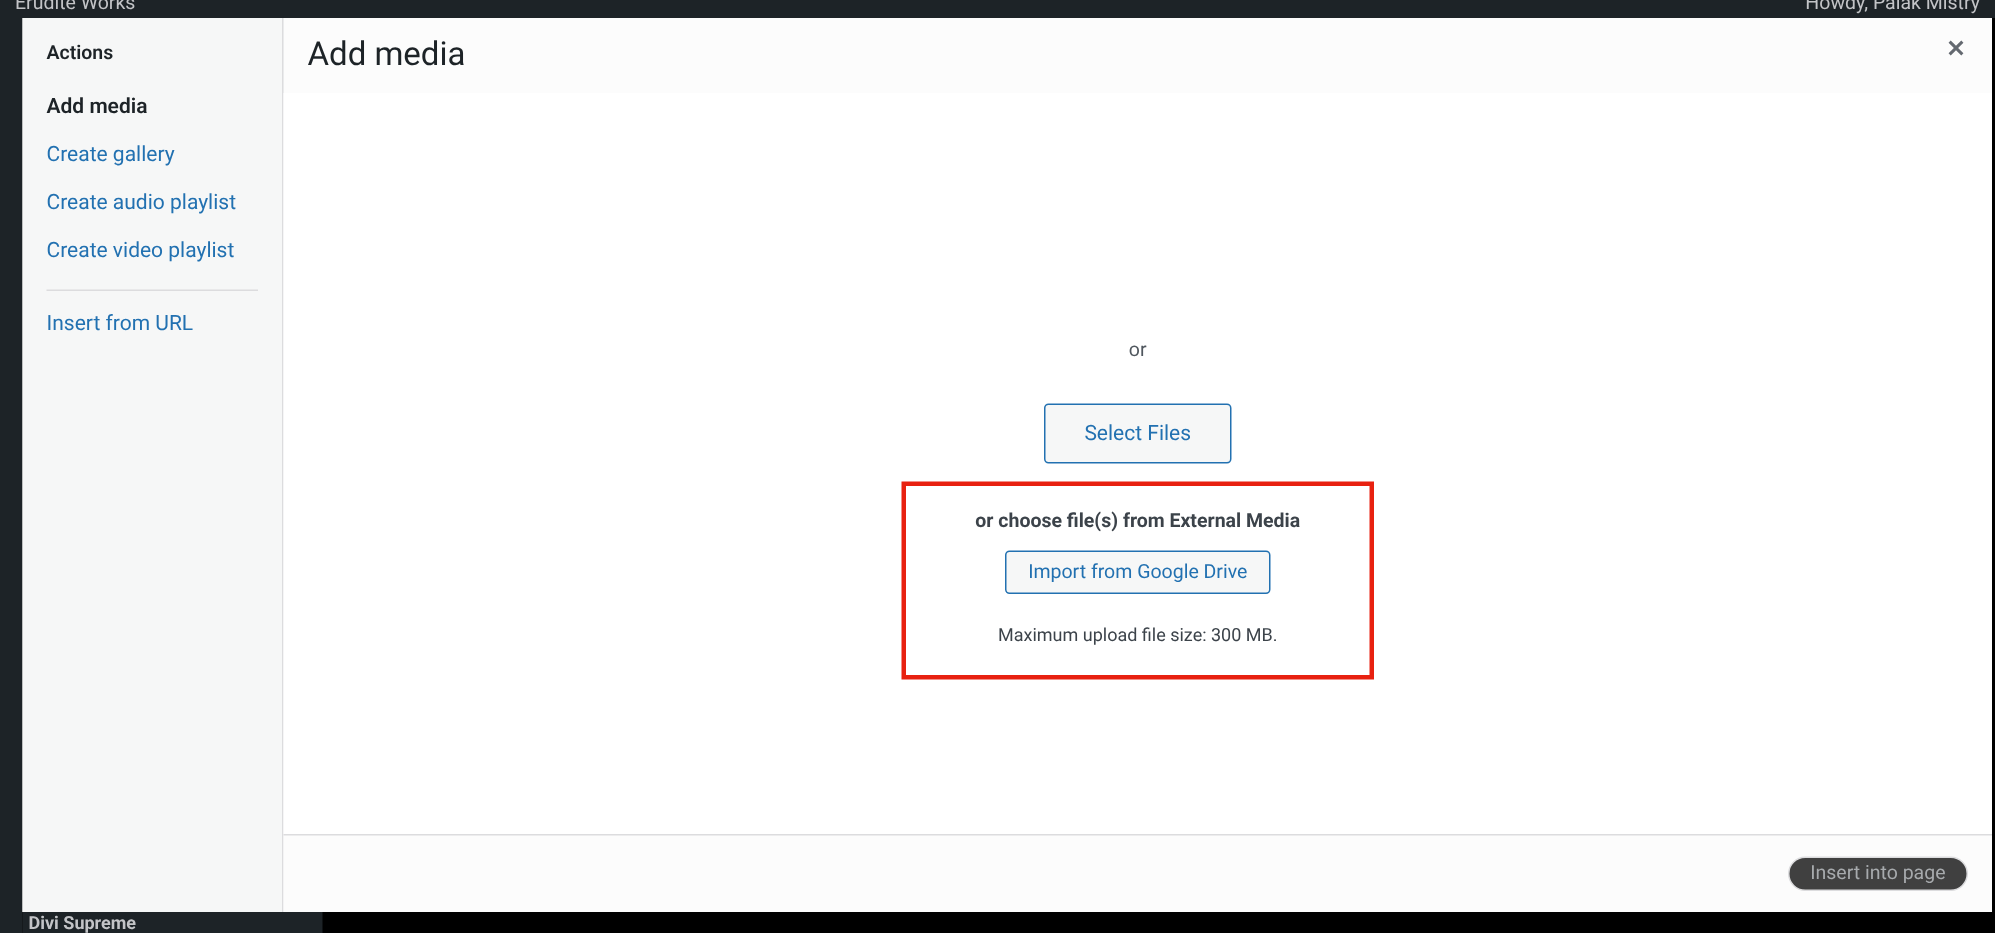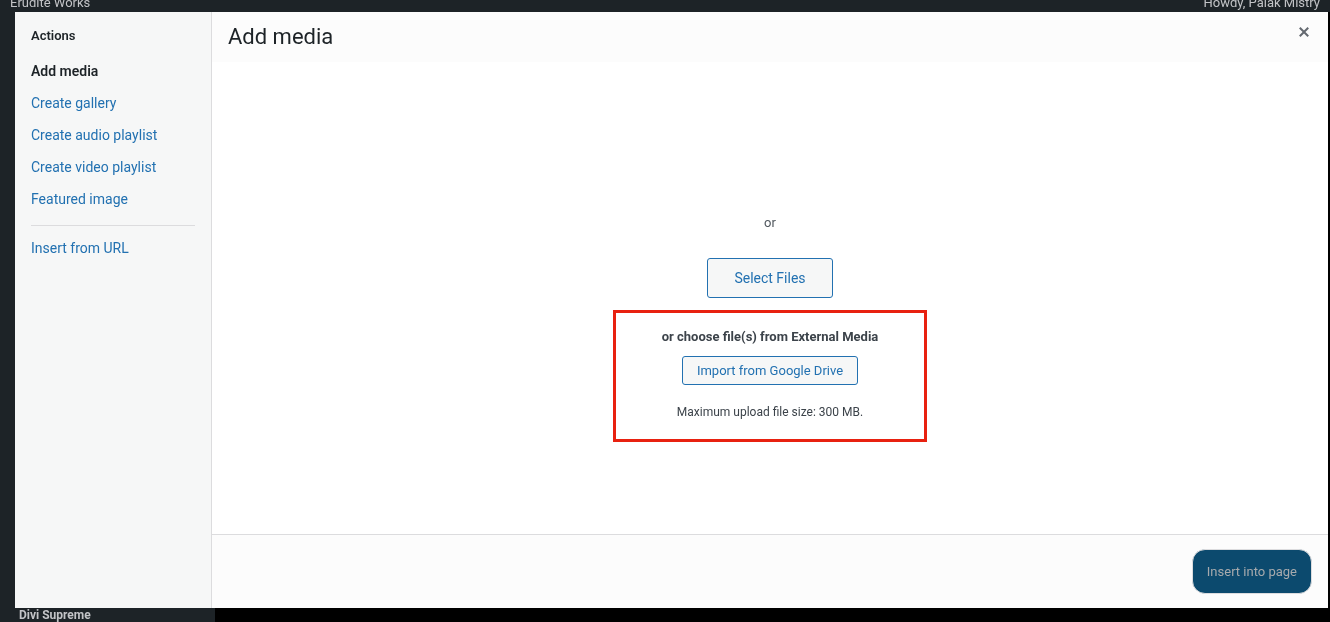--- a/index.html
+++ b/index.html
@@ -74,21 +74,21 @@
       position: absolute;
       top: 12px;
       left: 15px;
       right: 2px;
       bottom: 14px;
       background: #fcfcfc;
       display: flex;
     }
     
     .modal-sidebar {
-      width: 197px;
+      width: 174px;
       background: #f6f7f7;
       border-right: 1px solid #dcdcde;
       padding: 16px;
     }
     
     .sidebar-heading {
       font-size: 13px;
       font-weight: 600;
       color: #1d2327;
       margin-bottom: 12px;
@@ -240,24 +240,24 @@
     }
     
     .modal-footer {
       border-top: 1px solid #dcdcde;
       padding: 14px 16px;
       text-align: right;
       background: #fcfcfc;
     }
     
     .insert-btn {
-      background: #0c4a6e;
+      background: #404040;
       border: 1px solid #dcdcde;
       color: #a7aaad;
-      padding: 14px 14px;
+      padding: 3px 14px;
       font-size: 13px;
       cursor: not-allowed;
       border-radius: 13px;
     }
   </style>
 </head>
 <body>
 
 <div class="admin-bar">
   <div class="admin-bar-content">
@@ -273,21 +273,20 @@
 <div class="bottom-bar">Divi Supreme</div>
 
 <div class="modal-wrapper">
   <div class="modal-sidebar">
     <div class="sidebar-heading">Actions</div>
     <ul class="sidebar-menu">
       <li class="active">Add media</li>
       <li class="link">Create gallery</li>
       <li class="link">Create audio playlist</li>
       <li class="link">Create video playlist</li>
-      <li class="link">Featured image</li>
     </ul>
     <hr class="sidebar-separator">
     <ul class="sidebar-menu">
       <li class="link">Insert from URL</li>
     </ul>
   </div>
 
   <div class="modal-main">
     <div class="modal-header">
       <h1 class="modal-title">Add media</h1>

